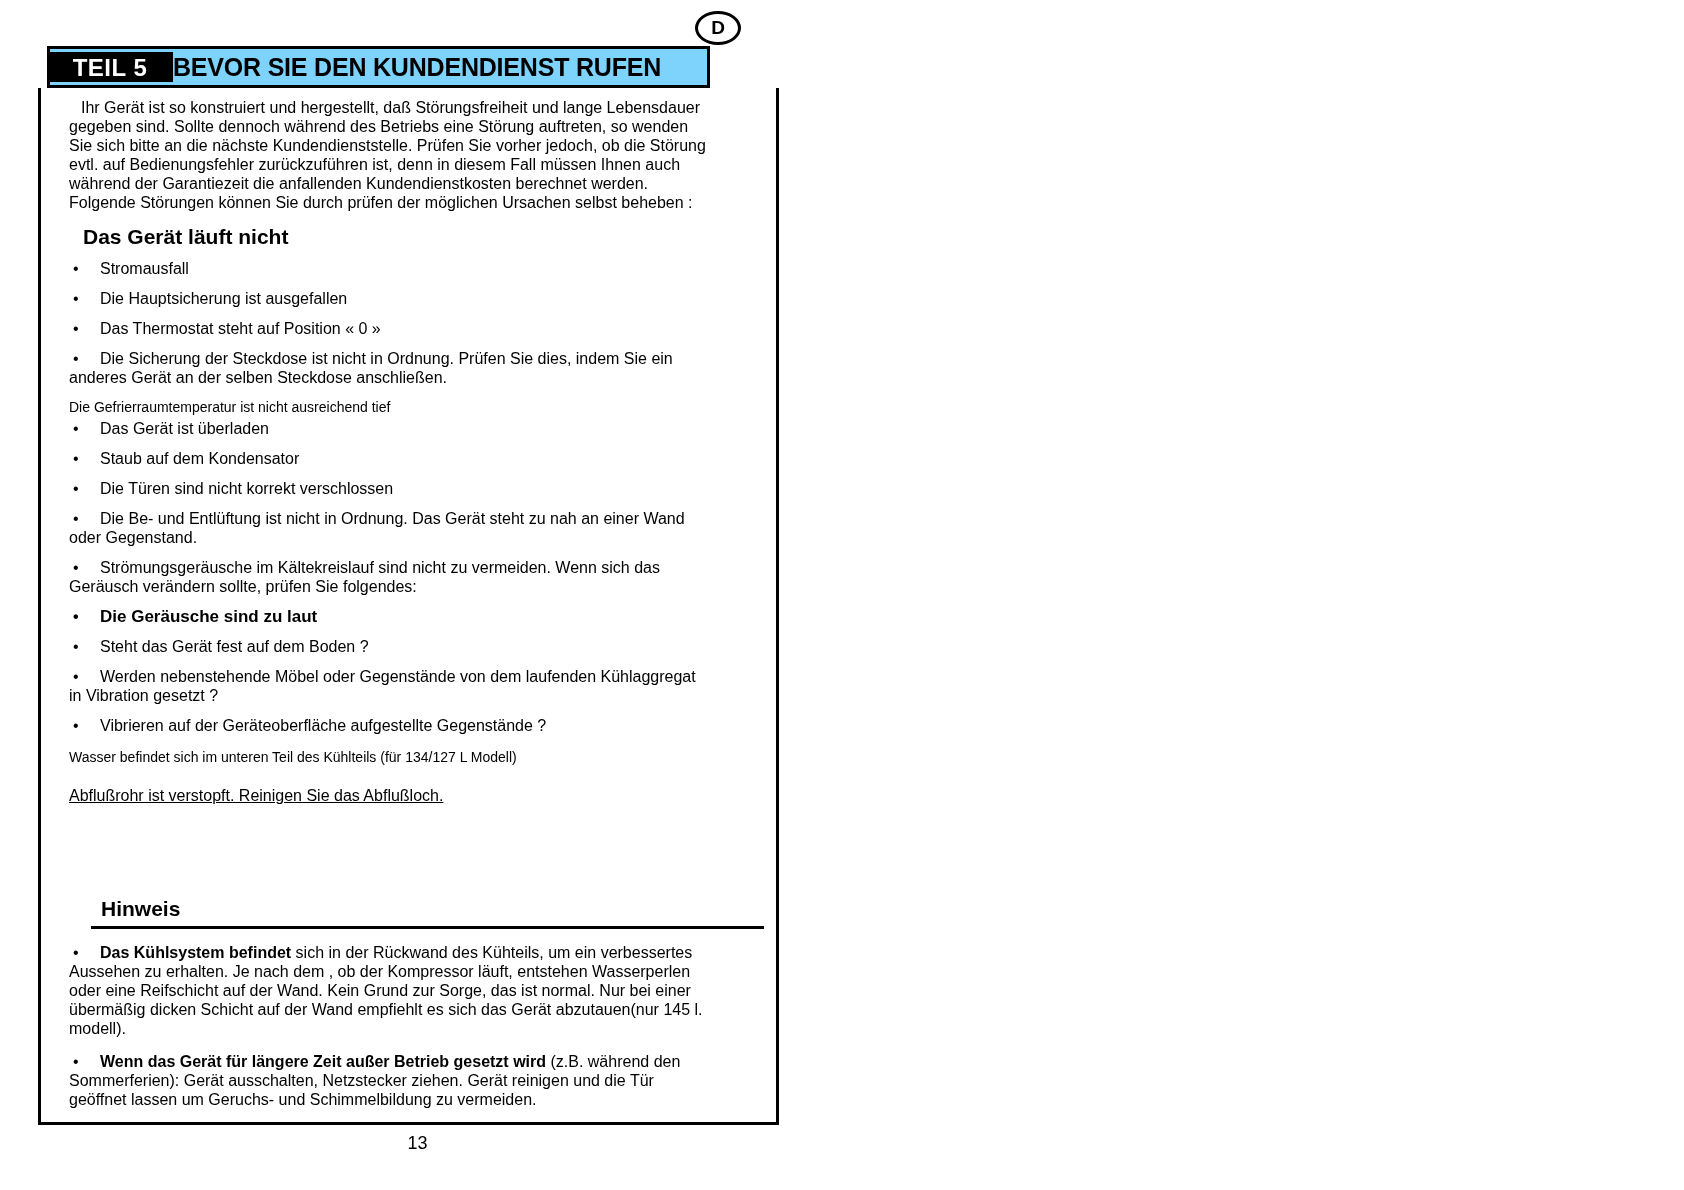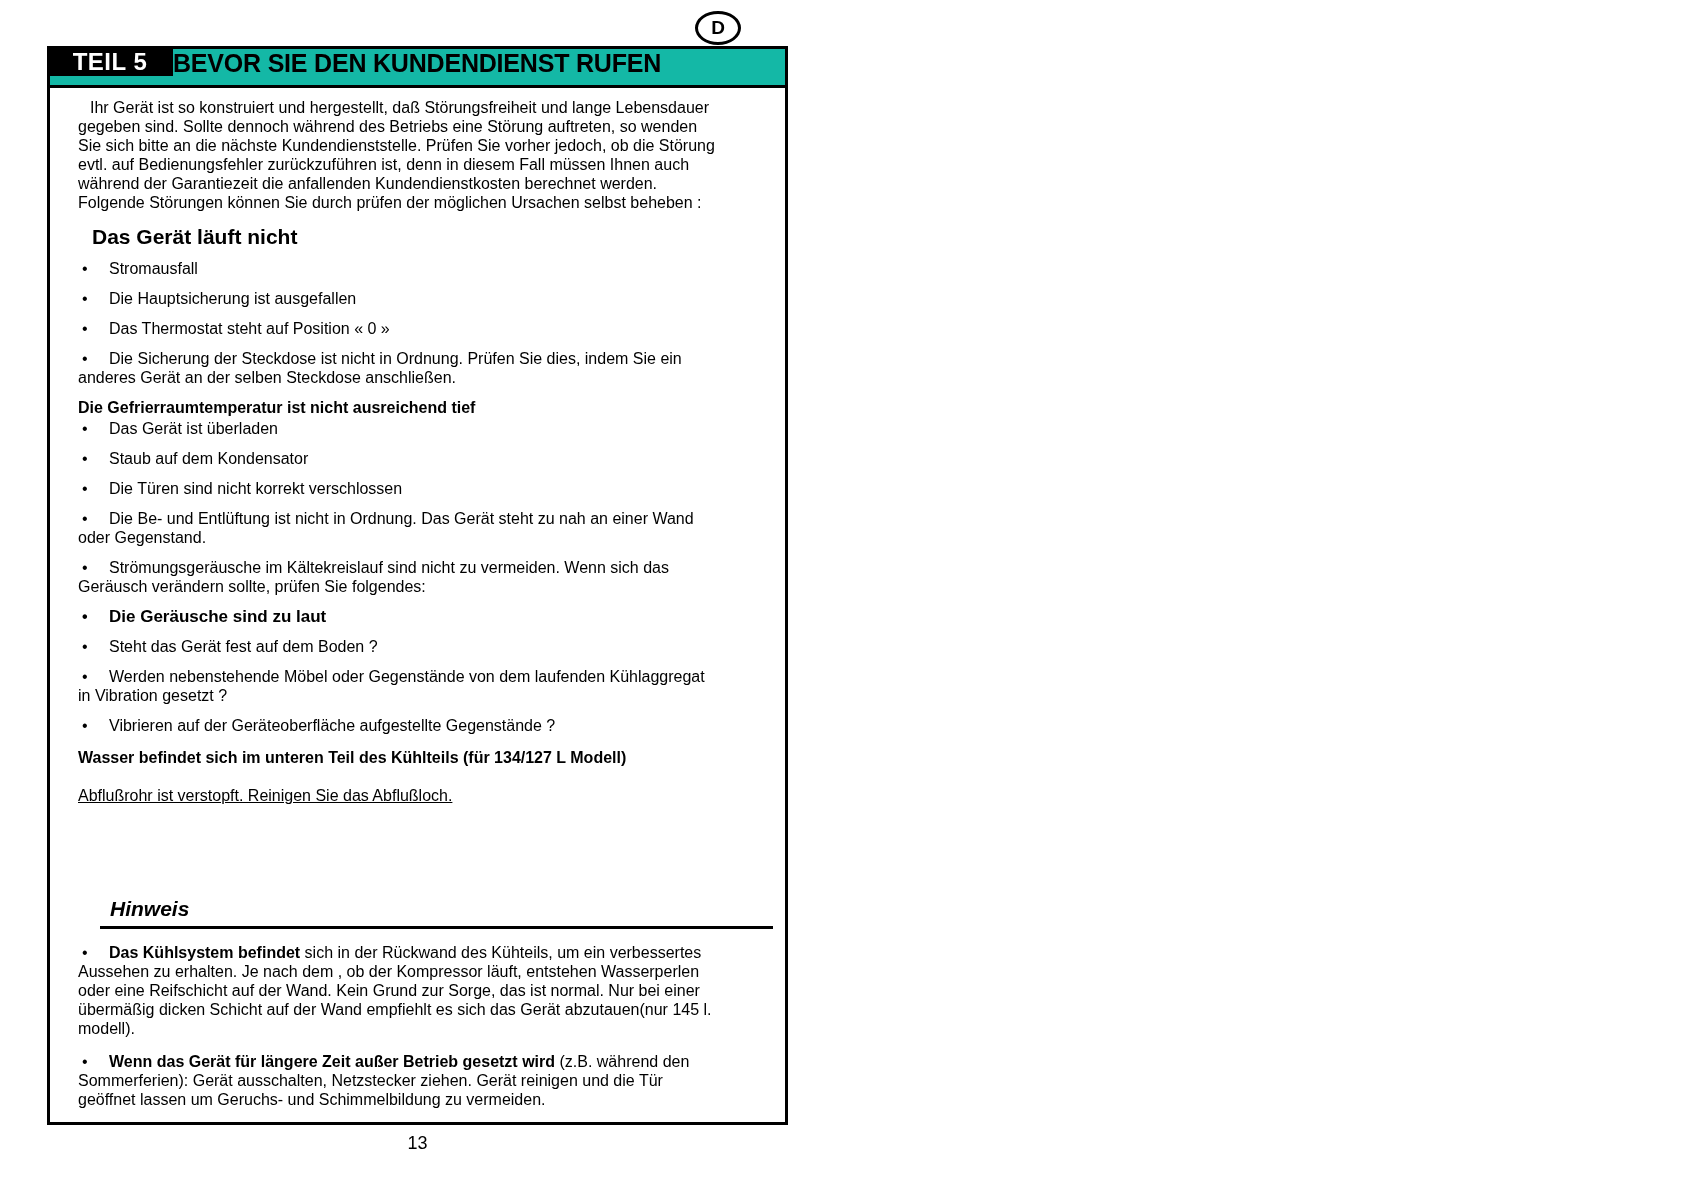--- a/index.html
+++ b/index.html
@@ -20,25 +20,25 @@
     border:3px solid #000;border-radius:50%;
     display:flex;align-items:center;justify-content:center;
     font-weight:bold;font-size:19px;
     box-sizing:border-box;
     background:#fff;
   }
 
   
   .header-row{
     position:absolute;left:47px;top:46px;
-    width:741px;height:42px;
+    width:663px;height:42px;
     border:3px solid #000;
     box-sizing:border-box;
-    display:flex;align-items:flex-start;
-    background:#14b8a6;
+    display:flex;align-items:center;
+    background:#7dd3fc;
   }
   .teil-box{
     width:126px;flex:0 0 126px;
     background:#000;color:#fff;
     display:flex;align-items:center;justify-content:center;
     font-weight:bold;font-size:24px;
     letter-spacing:.5px;
     margin:-3px 0 -3px -3px;
     padding-top:2px;
   }
@@ -46,60 +46,59 @@
     flex:1;
     display:flex;align-items:center;
     font-weight:bold;font-size:25px;
     padding-left:0;
     letter-spacing:-0.2px;
     white-space:nowrap;
   }
 
   
   .content-box{
-    position:absolute;left:47px;top:88px;
+    position:absolute;left:38px;top:88px;
     width:741px;height:1037px;
     border:3px solid #000;border-top:none;
     box-sizing:border-box;
     background:#fff;
   }
   .content-inner{
     padding:6px 64px 0 28px;
     font-size:16px;line-height:19px;
   }
 
   .intro{margin:4px 0 0;text-indent:12px;}
 
   .subhead-indent{
     font-size:21px;font-weight:bold;
     margin:15px 0 12px 14px;line-height:20px;
   }
   .subhead-flush{
-    font-size:16px;font-weight:bold;
+    font-size:14px;font-weight:normal;
     margin:10px 0 0;line-height:21px;
   }
   .bullet-item{margin:11px 0 0;}
   .bullet-item.tight{margin-top:1px;}
   .bullet{
     display:inline-block;width:31px;
     padding-left:4px;box-sizing:border-box;
     font-size:16px;
   }
   .bullet-item.bold-item{font-weight:bold;font-size:17px;}
   .blead{font-weight:bold;}
 
   .plain-line{margin:18px 0 0;text-decoration:underline;}
 
   .note-heading{
     font-size:21px;font-weight:bold;
     margin:92px -52px 0 22px;
     padding:0 0 5px 10px;
     border-bottom:3px solid #000;
     line-height:24px;
-    font-style:italic;
   }
   .note-item{margin-top:14px;}
 
   .page-number{
     position:absolute;left:47px;top:1133px;
     width:741px;text-align:center;
     font-size:18px;
   }
 </style>
 </head>

